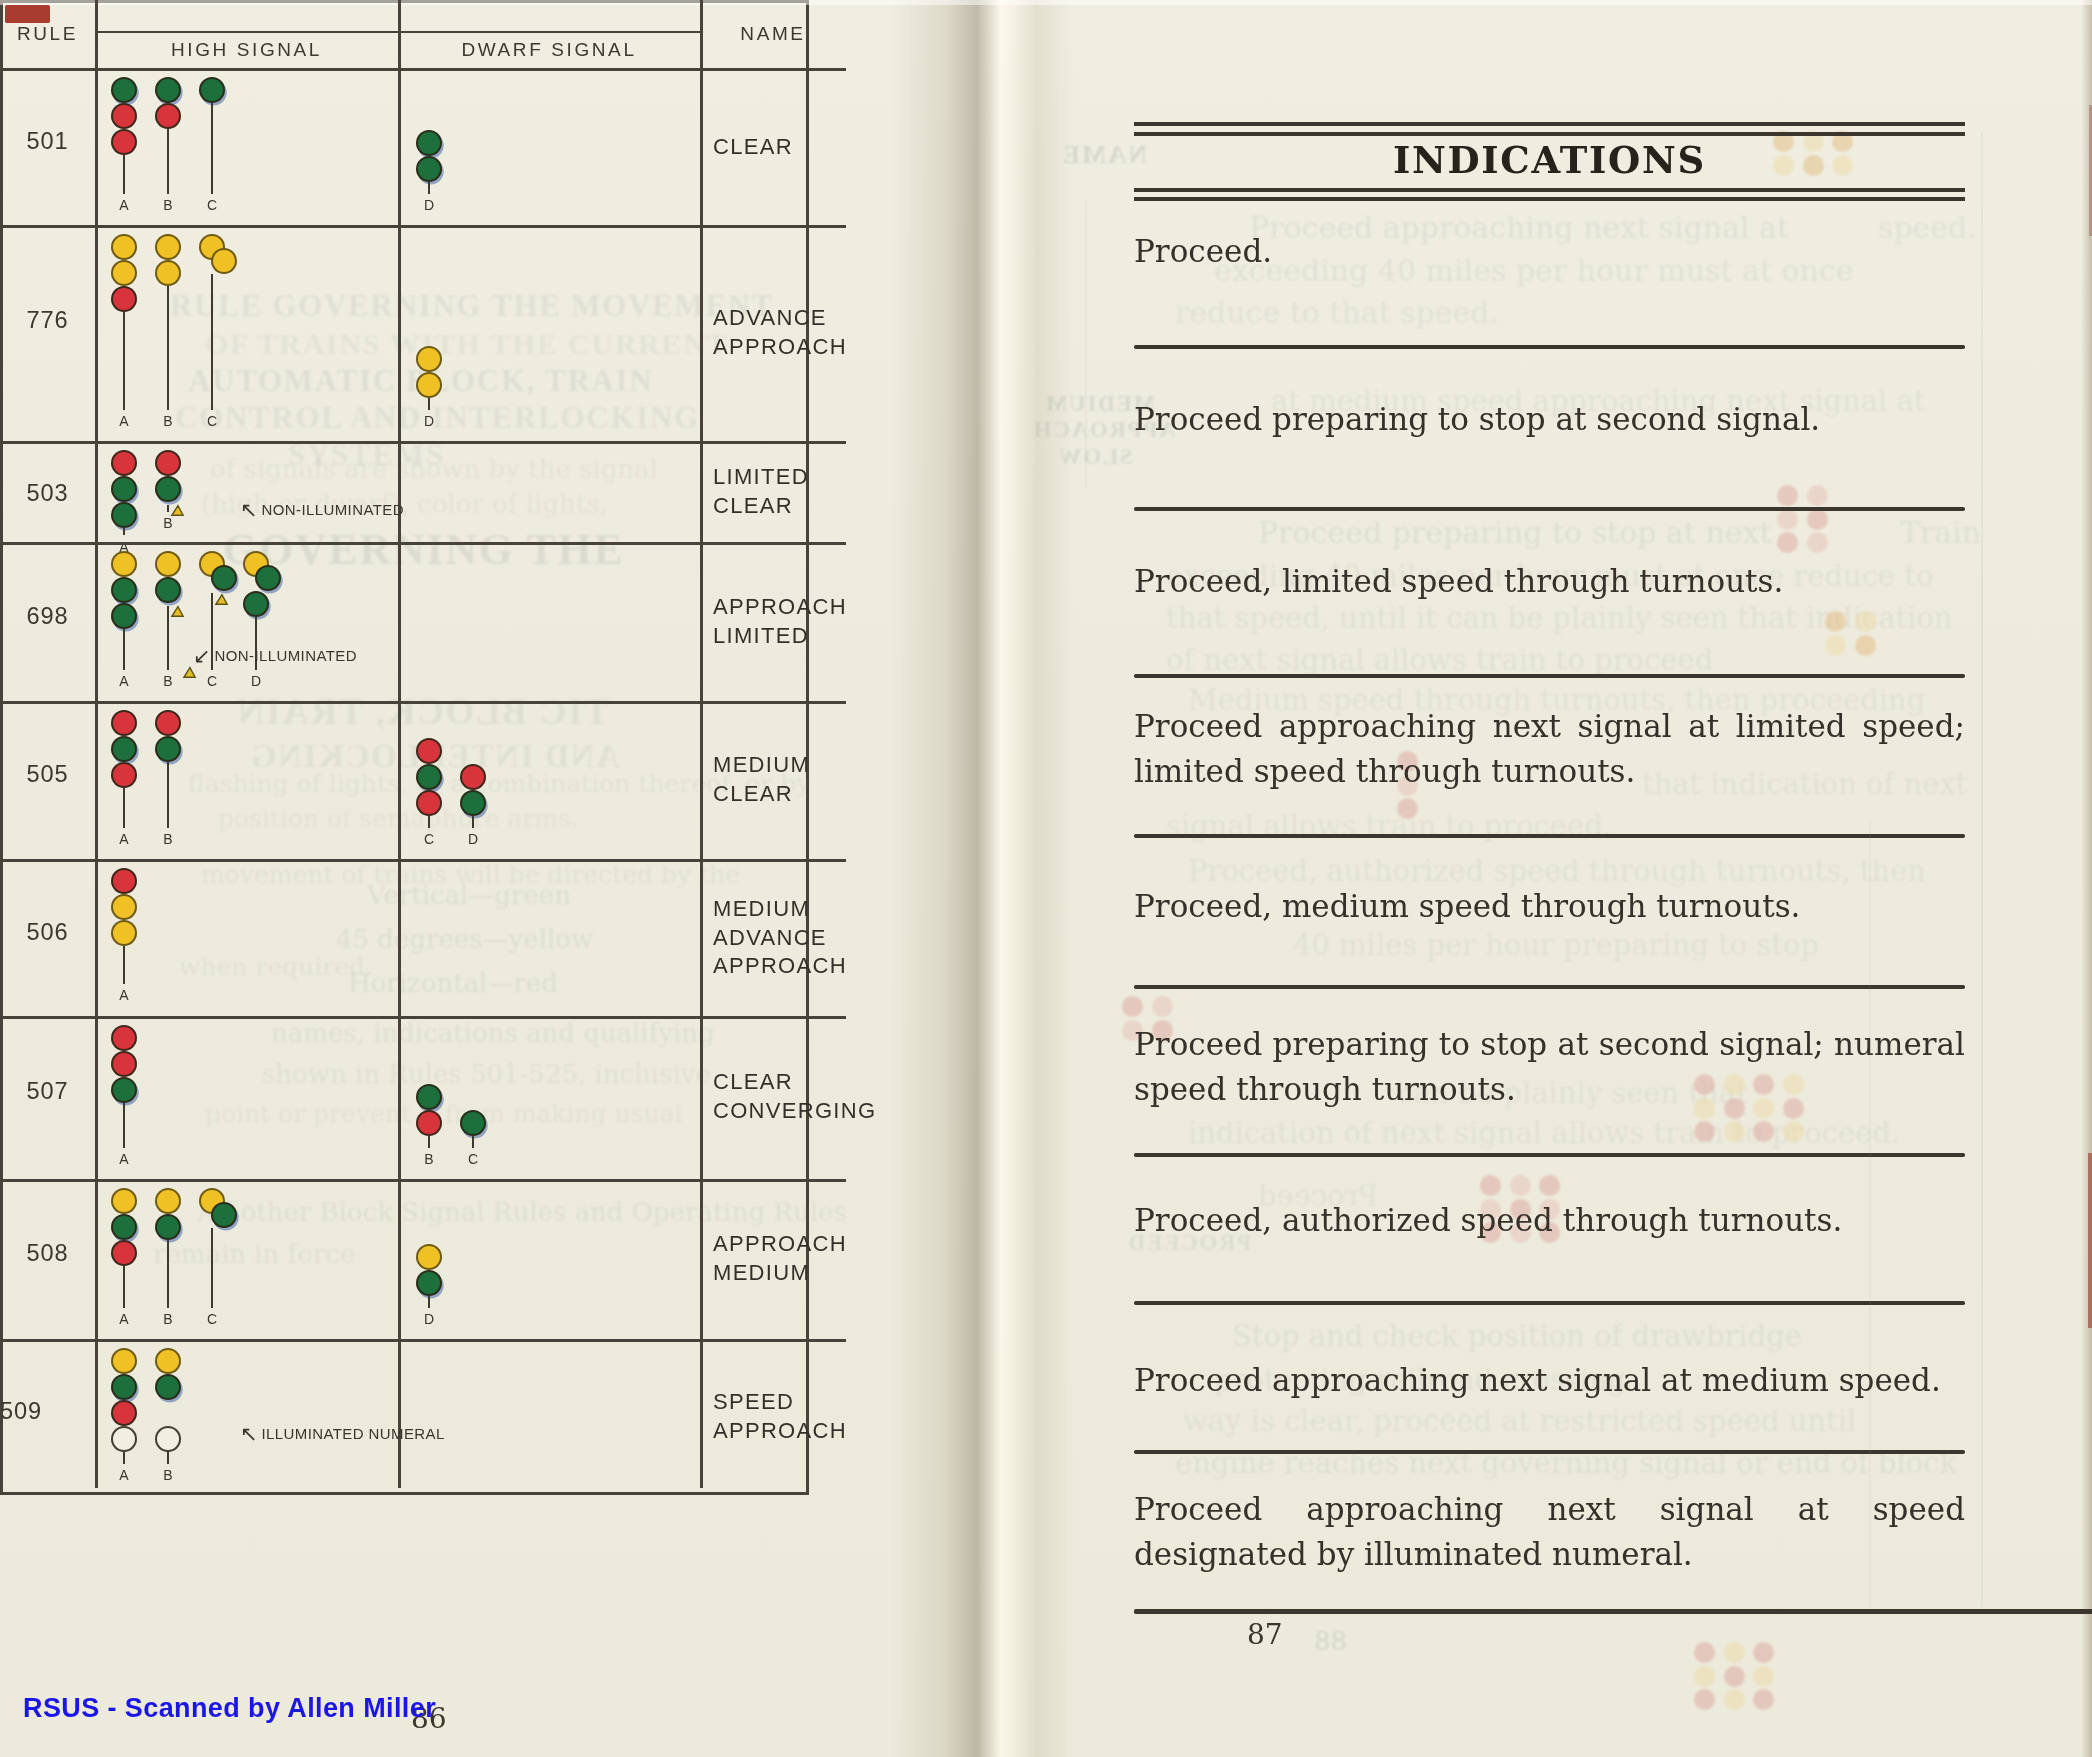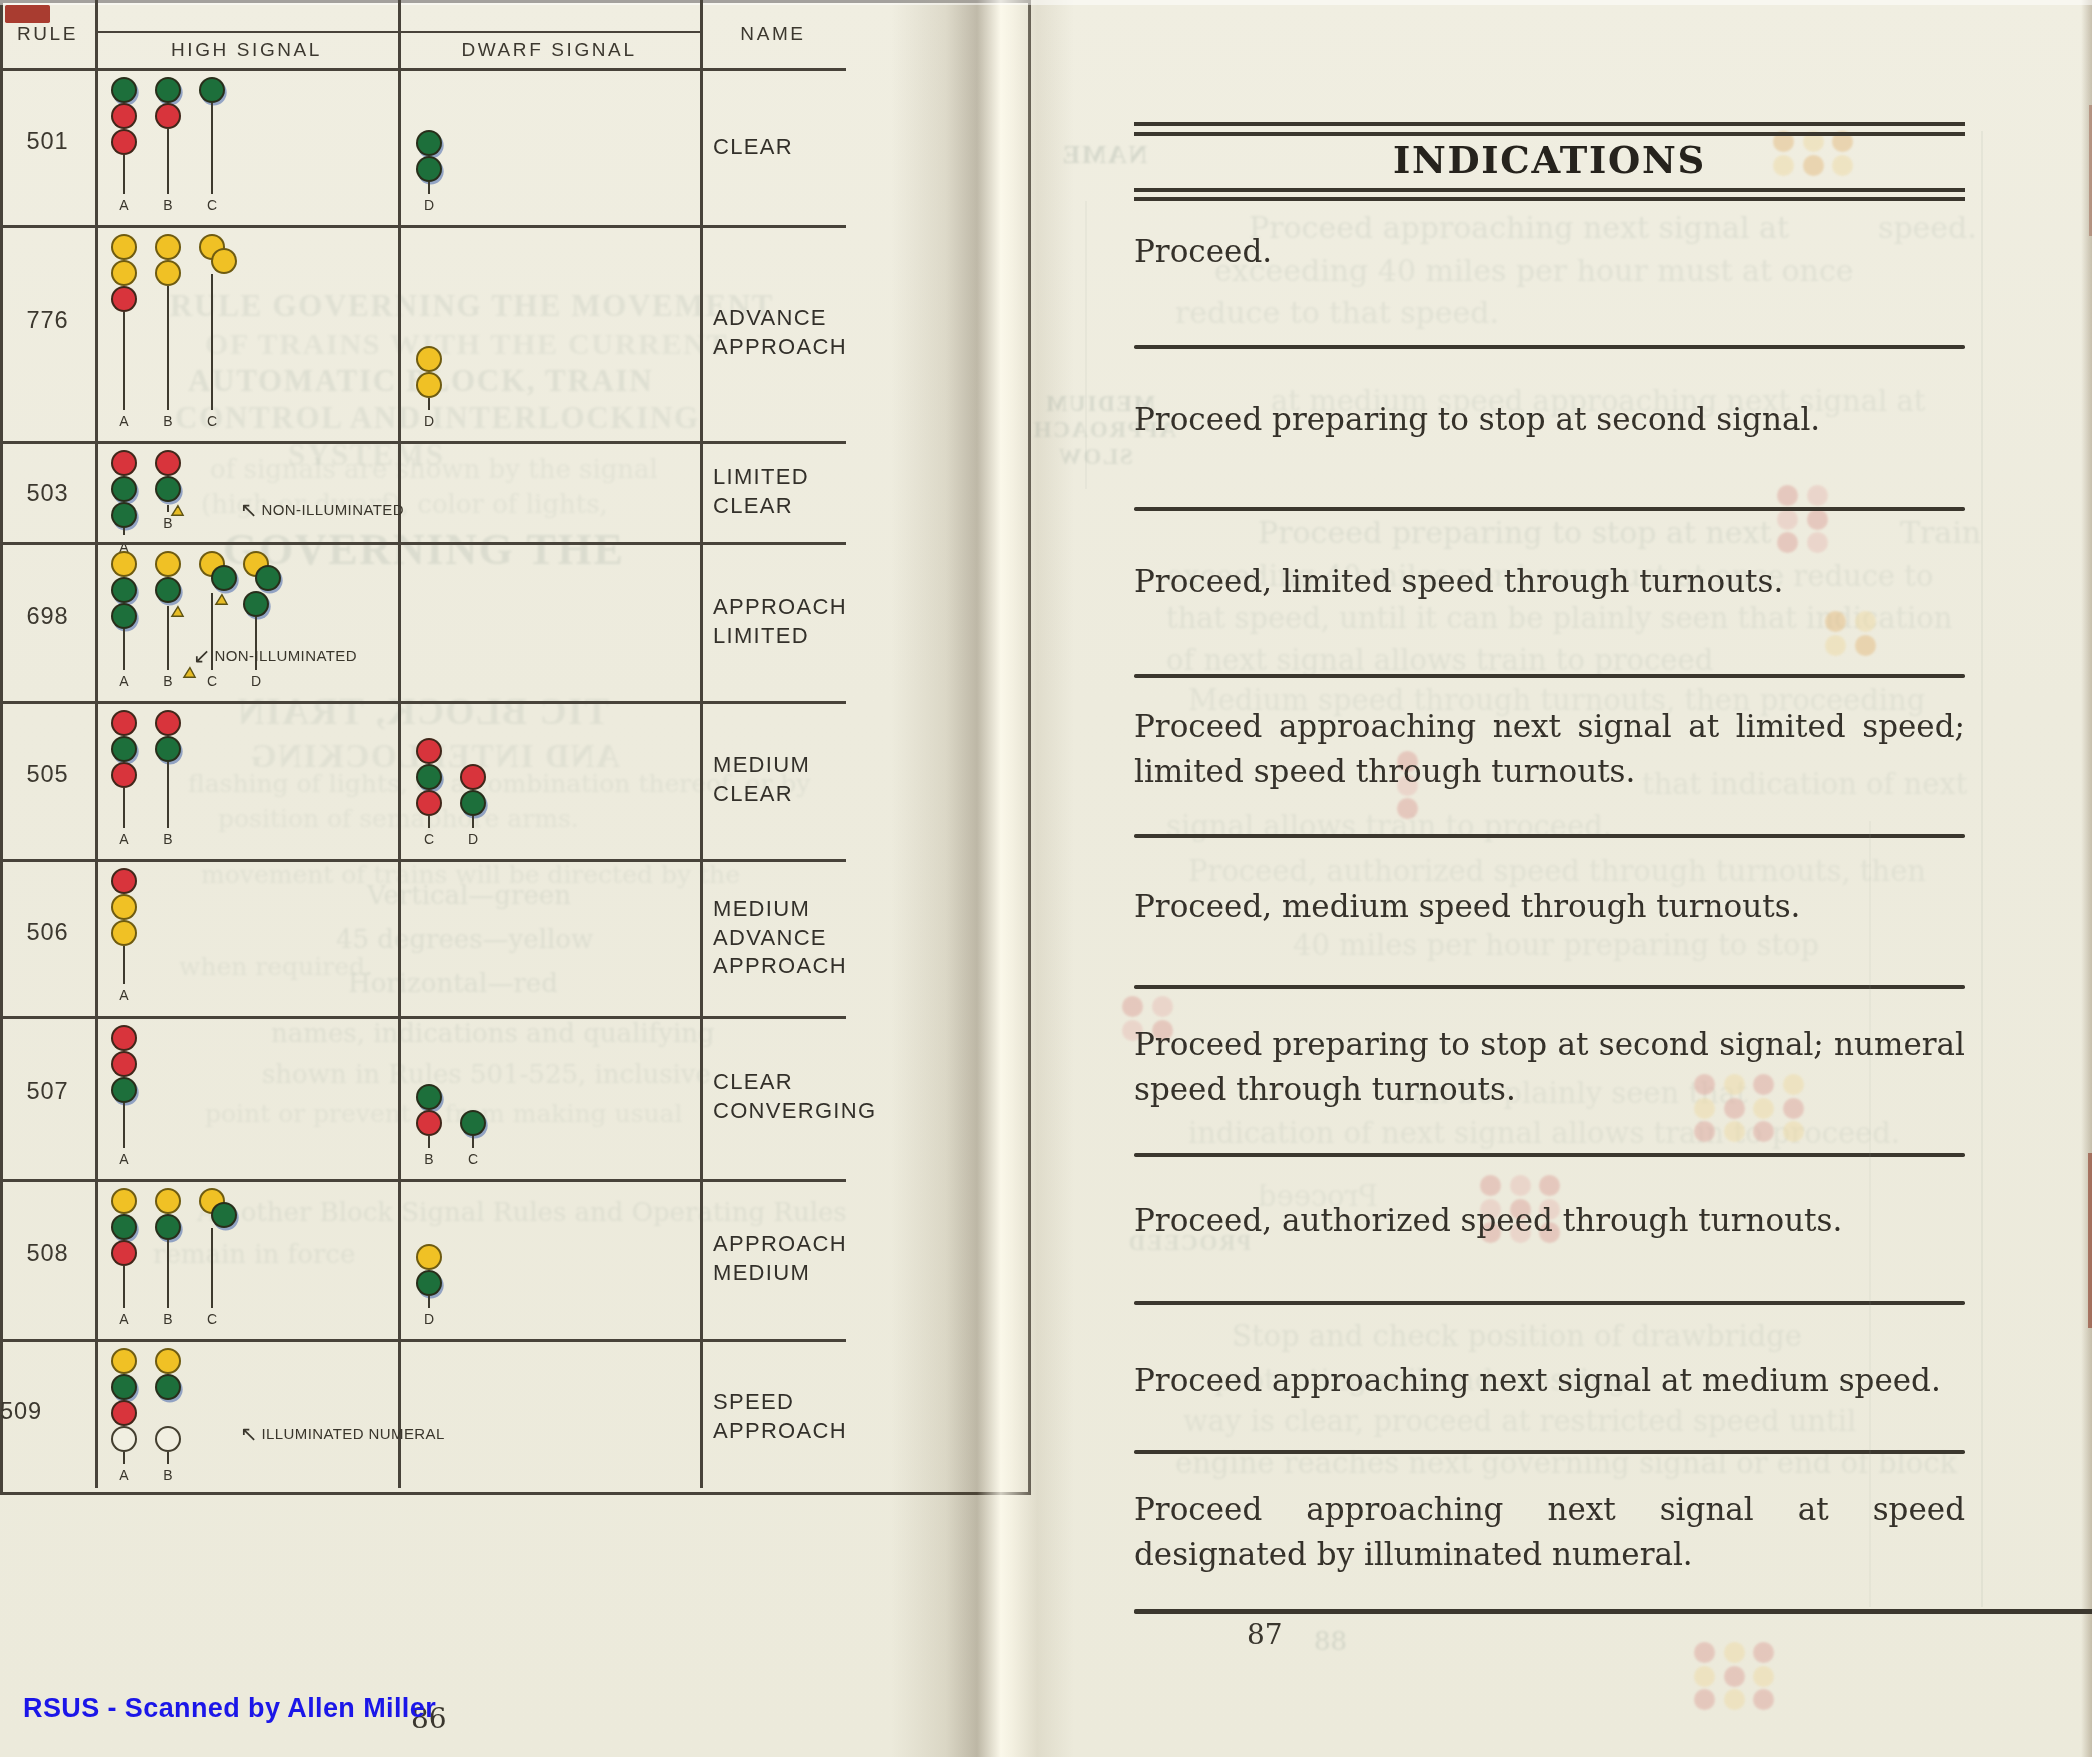--- a/index.html
+++ b/index.html
@@ -10,21 +10,21 @@
   
   #gutter{left:891px;top:0;width:183px;height:1757px;
     background:linear-gradient(90deg,rgba(120,105,70,0) 0%,rgba(110,95,60,.14) 30%,rgba(80,65,40,.30) 47%,rgba(255,252,238,.75) 60%,rgba(250,246,230,.55) 66%,rgba(130,115,80,.12) 80%,rgba(0,0,0,0) 100%);}
   #right-edge{right:0;top:0;width:12.2px;height:1757px;
     background:linear-gradient(90deg,rgba(0,0,0,0),rgba(110,90,60,.35));}
   #top-edge{left:0;top:0;width:2093px;height:5.2px;background:rgba(255,255,255,.5);}
   #corner-mark{left:5.2px;top:5.2px;width:45px;height:17.5px;background:#9c1c10;opacity:.85;border-radius:1.7px;}
   #edge-mark1{right:0px;top:1153px;width:5.2px;height:175px;background:#8a3a28;opacity:.6;}
   #edge-mark2{right:0px;top:105px;width:4.4px;height:131px;background:#8a3a28;opacity:.35;}
   
-  #ltable{left:58px;top:122px;width:1031px;height:1495px;border:3.5px solid #48433a;box-sizing:border-box;}
+  #ltable{left:58px;top:122px;width:809px;height:1495px;border:3.5px solid #48433a;box-sizing:border-box;}
   .vline,.hline{position:absolute;background:#48433a;}
   .hdr{position:absolute;color:#3c382f;letter-spacing:2.6px;font-size:19px;
        display:flex;align-items:center;justify-content:center;}
   .rule-num{position:absolute;font-size:23.6px;color:#3c382f;letter-spacing:0.9px;}
   .name-txt{position:absolute;font-size:22px;color:#33302a;letter-spacing:1.3px;
             line-height:1.3;white-space:pre-line;}
   .cell{position:absolute;display:flex;align-items:flex-start;}
   .mast{display:flex;flex-direction:column;align-items:center;width:30px;flex:0 0 auto;}
   .light{width:26px;height:26px;border-radius:50%;border:2.6px solid rgba(42,38,22,.88);
          box-sizing:border-box;flex:0 0 auto;}

